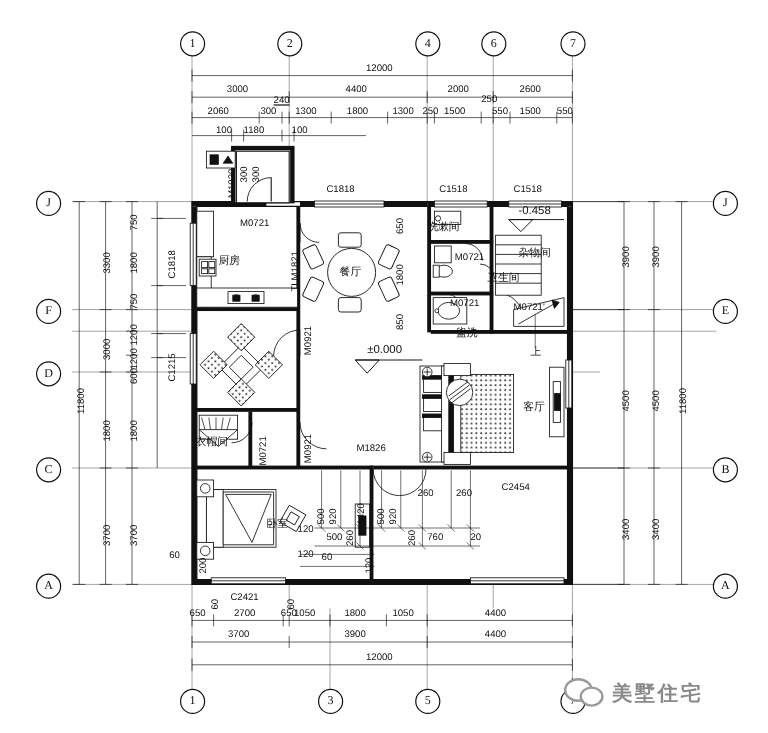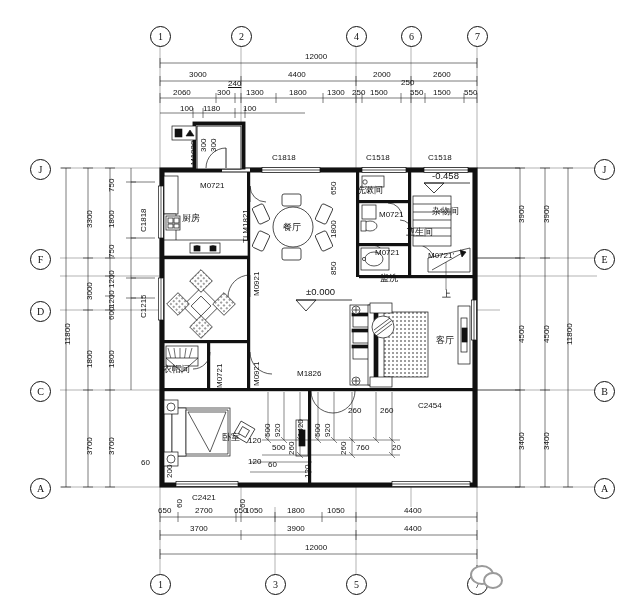--- a/index.html
+++ b/index.html
@@ -559,13 +559,14 @@
 <div class="lbl" style="left:141px;top:459px;">60</div>
 <div class="lbl vert" style="left:166px;top:478px;">200</div>
 <div class="lbl vert" style="left:176px;top:508px;">60</div>
 <div class="lbl vert" style="left:239px;top:508px;">60</div>
 
 <div class="wm" style="left:470px;top:565px;">
   <span class="wm-logo">
     <span class="b1"></span>
       <span class="b2"></span>
   </span>
+  <span class="wm-text">美墅住宅</span>
 </div>
 
 </body></html>

